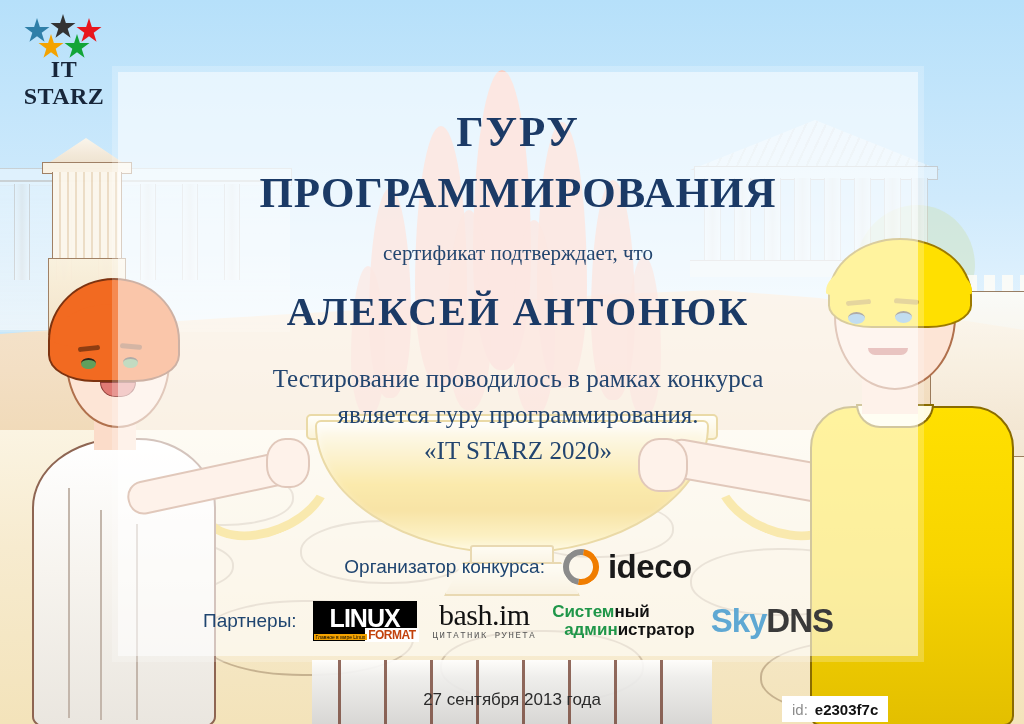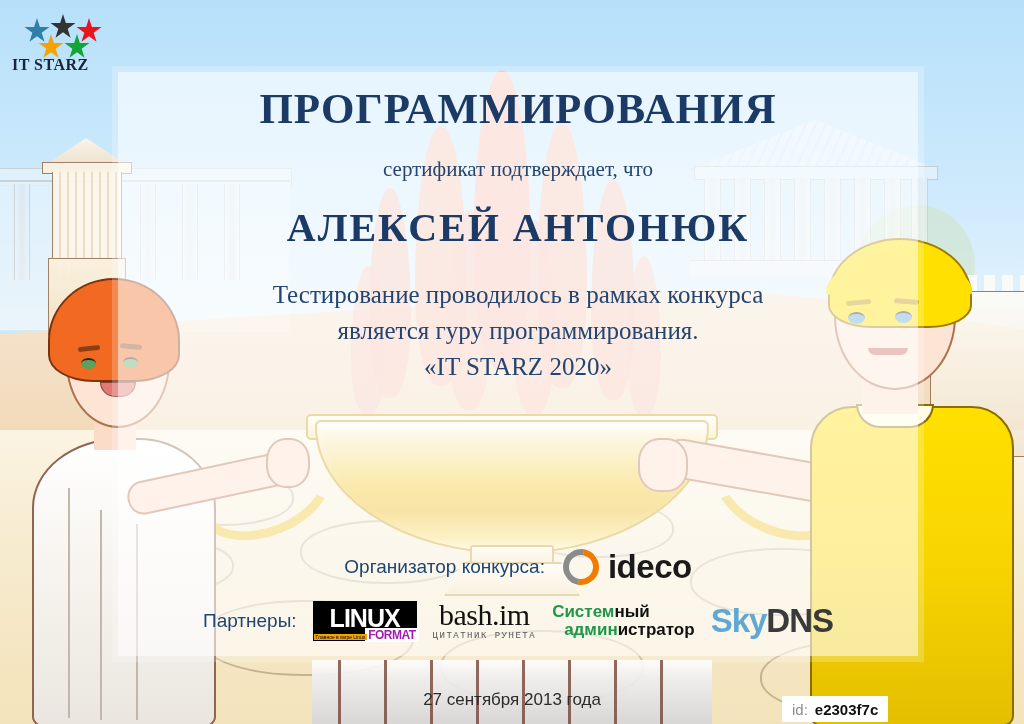--- a/index.html
+++ b/index.html
@@ -184,21 +184,21 @@
   .ideco-word{font-family:"Liberation Sans",sans-serif;font-weight:bold;
         font-size:33px;color:#1a1a1a;letter-spacing:-.5px;}
 
   .part-row{position:absolute;left:118px;top:600px;width:800px;display:flex;
         align-items:center;justify-content:center;gap:16px;}
 
   .lf{position:relative;width:104px;height:40px;background:#000;display:flex;
         align-items:center;justify-content:center;}
   .lf-word{font-family:"Liberation Sans",sans-serif;font-weight:bold;font-size:25px;
         color:#fff;letter-spacing:-1px;line-height:1;margin-bottom:4px;}
-  .lf-fmt{position:absolute;right:-2px;bottom:-1px;background:#fff;color:#a21caf;
+  .lf-fmt{position:absolute;right:-2px;bottom:-1px;background:#fff;color:#c2410c;
         font-family:"Liberation Sans",sans-serif;font-weight:bold;font-size:12px;
         padding:0 3px;letter-spacing:-.5px;}
   .lf-sub{position:absolute;left:1px;bottom:1px;background:#f5a300;color:#000;
         font-family:"Liberation Sans",sans-serif;font-size:5px;padding:0 2px;}
 
   .bash{display:flex;flex-direction:column;align-items:center;line-height:1;}
   .bash-top{font-family:"Liberation Serif",serif;font-size:30px;color:#111;letter-spacing:-.5px;}
   .bash-sub{font-family:Liberation Mono, monospace;font-size:9px;color:#555;
         letter-spacing:1.5px;margin-top:2px;}
 
@@ -221,22 +221,22 @@
 
   
   .idbadge{position:absolute;left:782px;top:696px;height:26px;background:#ffffff;
         display:flex;align-items:center;gap:7px;padding:0 10px;
         font-family:"Liberation Sans",sans-serif;font-size:15px;}
   .id-key{color:#8d8d8d;}
   .id-val{color:#111;font-weight:bold;}
 
   
   .logo{position:absolute;left:12px;top:8px;width:104px;height:84px;}
-  .logo-word{position:absolute;left:0;top:48px;width:104px;text-align:left;
-        font-family:"Liberation Serif",serif;font-weight:bold;font-size:16px;
+  .logo-word{position:absolute;left:0;top:48px;width:104px;text-align:center;
+        font-family:"Liberation Serif",serif;font-weight:bold;font-size:24px;
         color:#17263a;letter-spacing:.5px;}
   .star{position:absolute;width:26px;height:26px;
         clip-path:polygon(50% 0%,61% 35%,98% 35%,68% 57%,79% 91%,50% 70%,21% 91%,32% 57%,2% 35%,39% 35%);}
 </style>
 </head>
 <body>
 
 <div class="cert">
 
   <div class="sky"></div>
@@ -353,20 +353,21 @@
   <div class="logo">
     <div class="star" style="left:12px;top:10px;background:#2f7fa8;"></div>
     <div class="star" style="left:38px;top:6px;background:#333333;"></div>
     <div class="star" style="left:64px;top:10px;background:#e8161c;"></div>
     <div class="star" style="left:26px;top:26px;background:#f4a300;"></div>
     <div class="star" style="left:52px;top:26px;background:#13a538;"></div>
     <div class="logo-word">IT STARZ</div>
   </div>
 
   <div class="txt">
+    <div class="t-guru">ГУРУ</div>
     <div class="t-prog">ПРОГРАММИРОВАНИЯ</div>
     <div class="t-conf">сертификат подтверждает, что</div>
     <div class="t-name">АЛЕКСЕЙ АНТОНЮК</div>
     <div class="t-body">
       <div>Тестирование проводилось в рамках конкурса</div>
       <div>является гуру программирования.</div>
       <div>«IT STARZ 2020»</div>
     </div>
   </div>
 

